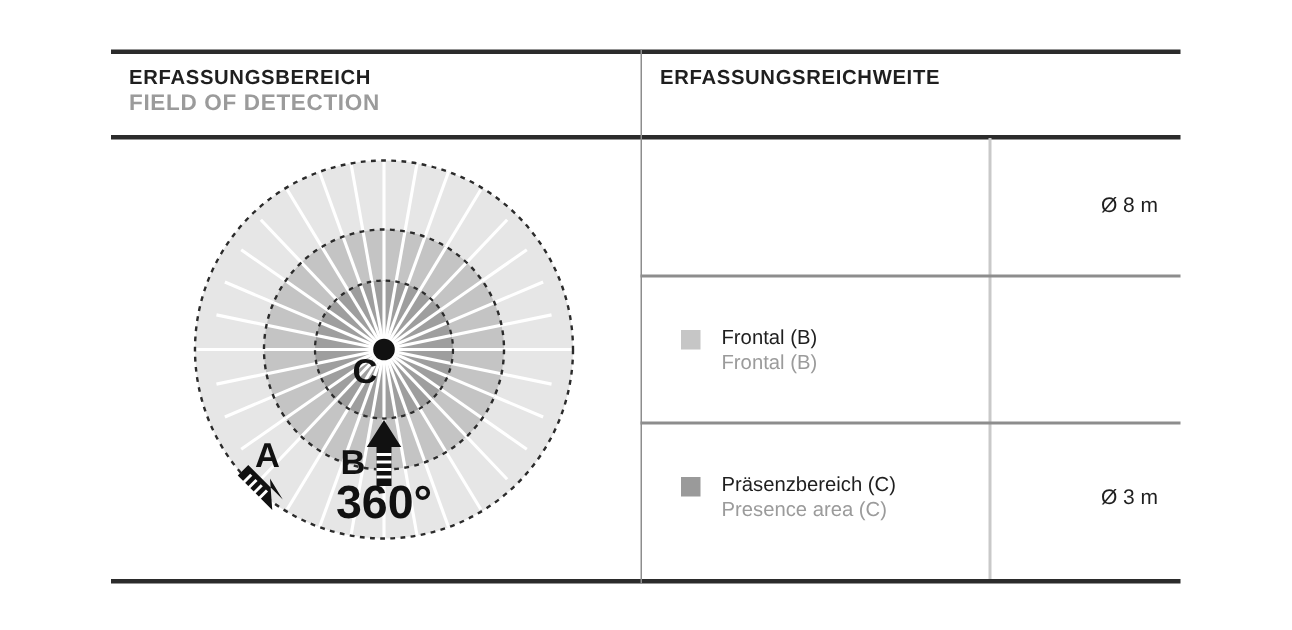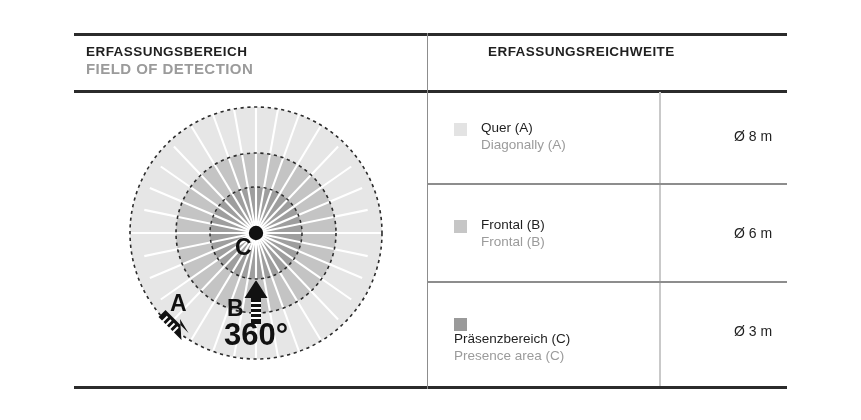--- a/index.html
+++ b/index.html
@@ -71,21 +71,21 @@
     width: 360px; height: 2px;
     background: #8d8d8d;
   }
 
   
   .col-head {
     position: absolute;
     top: 10px;
   }
   .col-head.left { left: 12px; }
-  .col-head.right { left: 366px; margin-left: 48px; }
+  .col-head.right { left: 366px; }
   .head-de {
     font-size: 13.5px;
     font-weight: bold;
     letter-spacing: 0.45px;
     color: #1f1f1f;
     line-height: 17px;
     white-space: nowrap;
   }
   .head-en {
     font-size: 15px;
@@ -101,21 +101,21 @@
     position: absolute;
     left: 353px;
     width: 232px;
     display: flex;
     align-items: flex-start;
     padding-left: 27px;
     box-sizing: border-box;
   }
   .legend-row.r1 { top: 87px; }
   .legend-row.r2 { top: 184px; }
-  .legend-row.r3 { top: 282px; flex-direction: column; }
+  .legend-row.r3 { top: 282px; }
 
   .swatch {
     width: 13px;
     height: 13px;
     margin-top: 3px;
     margin-right: 14px;
     flex: none;
   }
   .legend-text { line-height: 16.5px; }
   .lt-de {
@@ -276,37 +276,29 @@
 
     <div class="col-head left">
       <div class="head-de">ERFASSUNGSBEREICH</div>
       <div class="head-en">FIELD OF DETECTION</div>
     </div>
 
     <div class="col-head right">
       <div class="head-de">ERFASSUNGSREICHWEITE</div>
     </div>
 
-    <div class="legend-row r1">
-      <div class="swatch" style="background:#e3e3e3"></div>
-      <div class="legend-text">
-        <div class="lt-de">Quer (A)</div>
-        <div class="lt-en">Diagonally (A)</div>
-      </div>
-    </div>
     <div class="range-val r1">Ø 8 m</div>
 
     <div class="legend-row r2">
       <div class="swatch" style="background:#c6c6c6"></div>
       <div class="legend-text">
         <div class="lt-de">Frontal (B)</div>
         <div class="lt-en">Frontal (B)</div>
       </div>
     </div>
-    <div class="range-val r2">Ø 6 m</div>
 
     <div class="legend-row r3">
       <div class="swatch" style="background:#9a9a9a"></div>
       <div class="legend-text">
         <div class="lt-de">Präsenzbereich (C)</div>
         <div class="lt-en">Presence area (C)</div>
       </div>
     </div>
     <div class="range-val r3">Ø 3 m</div>
 

